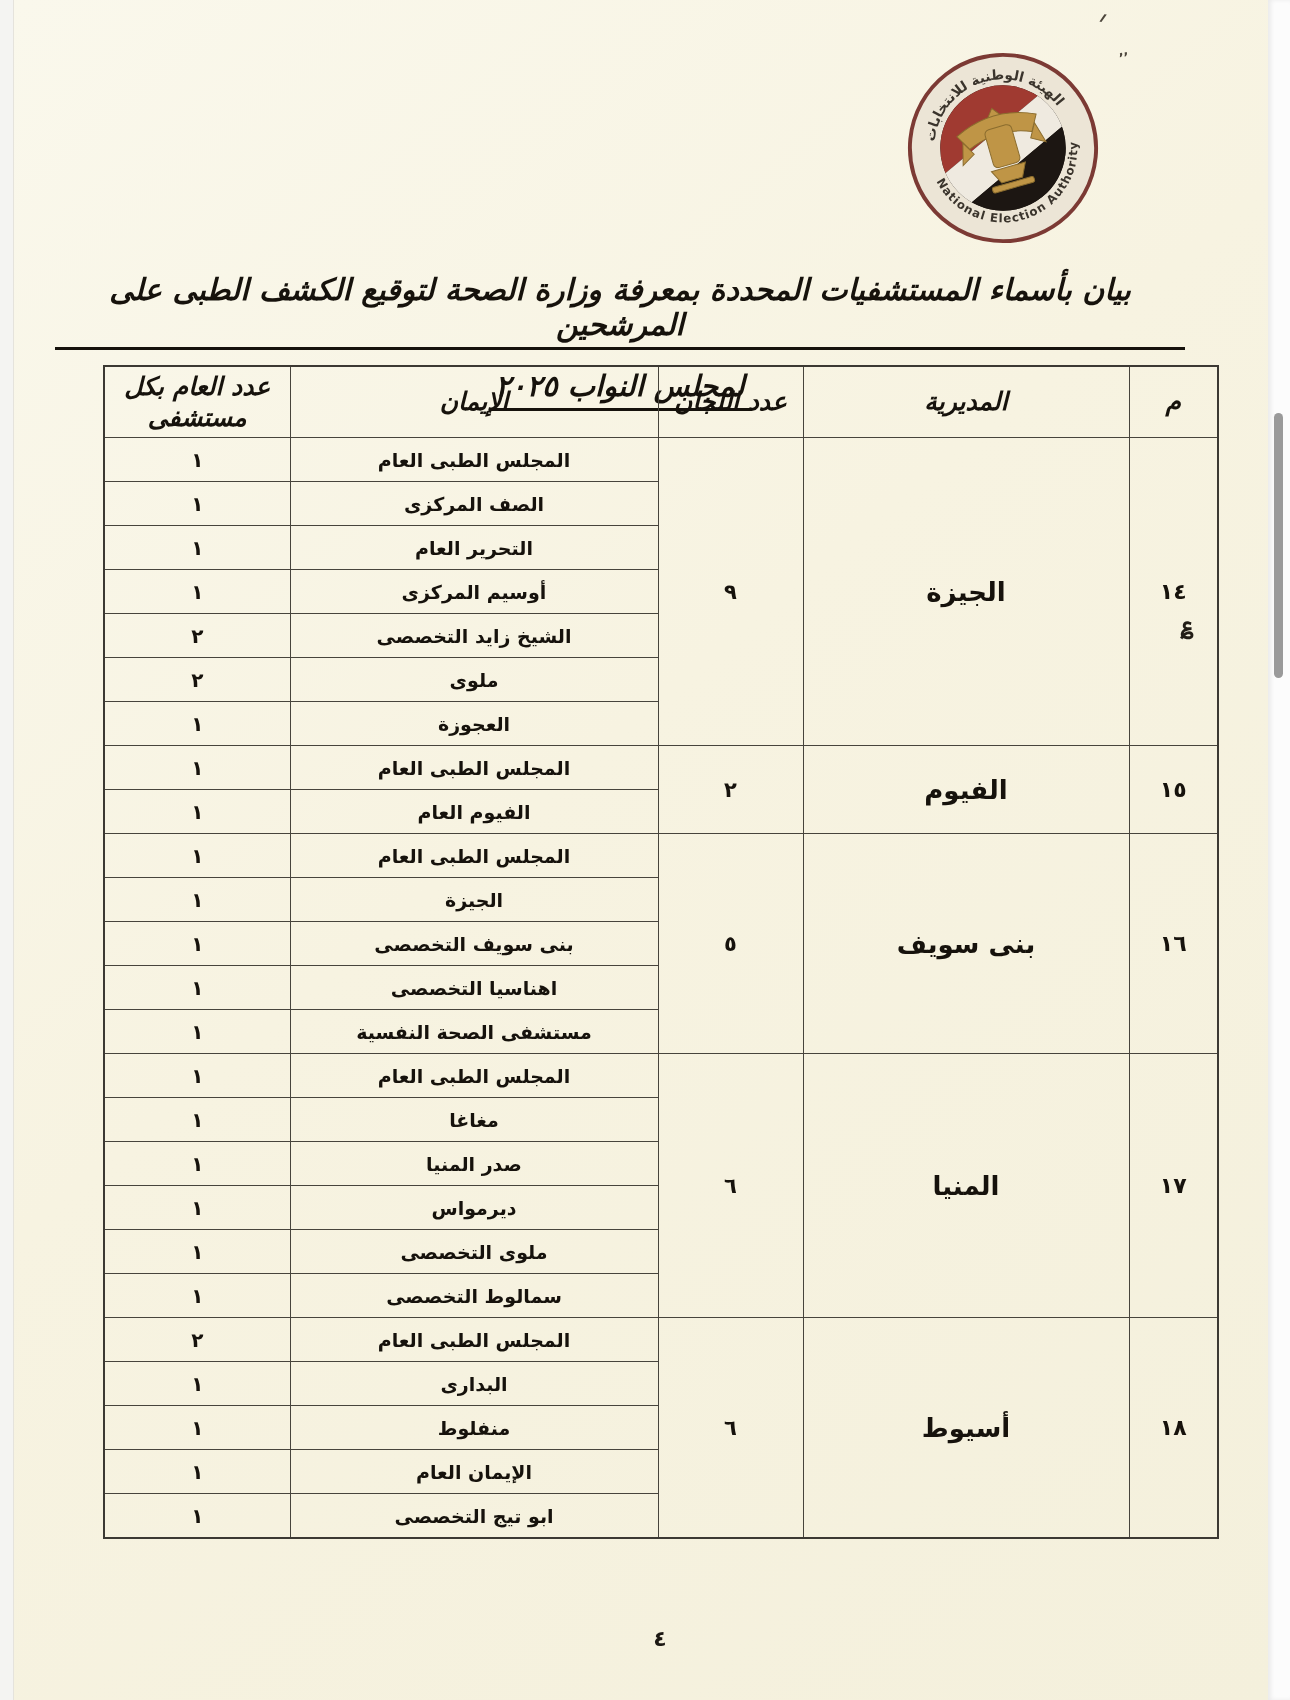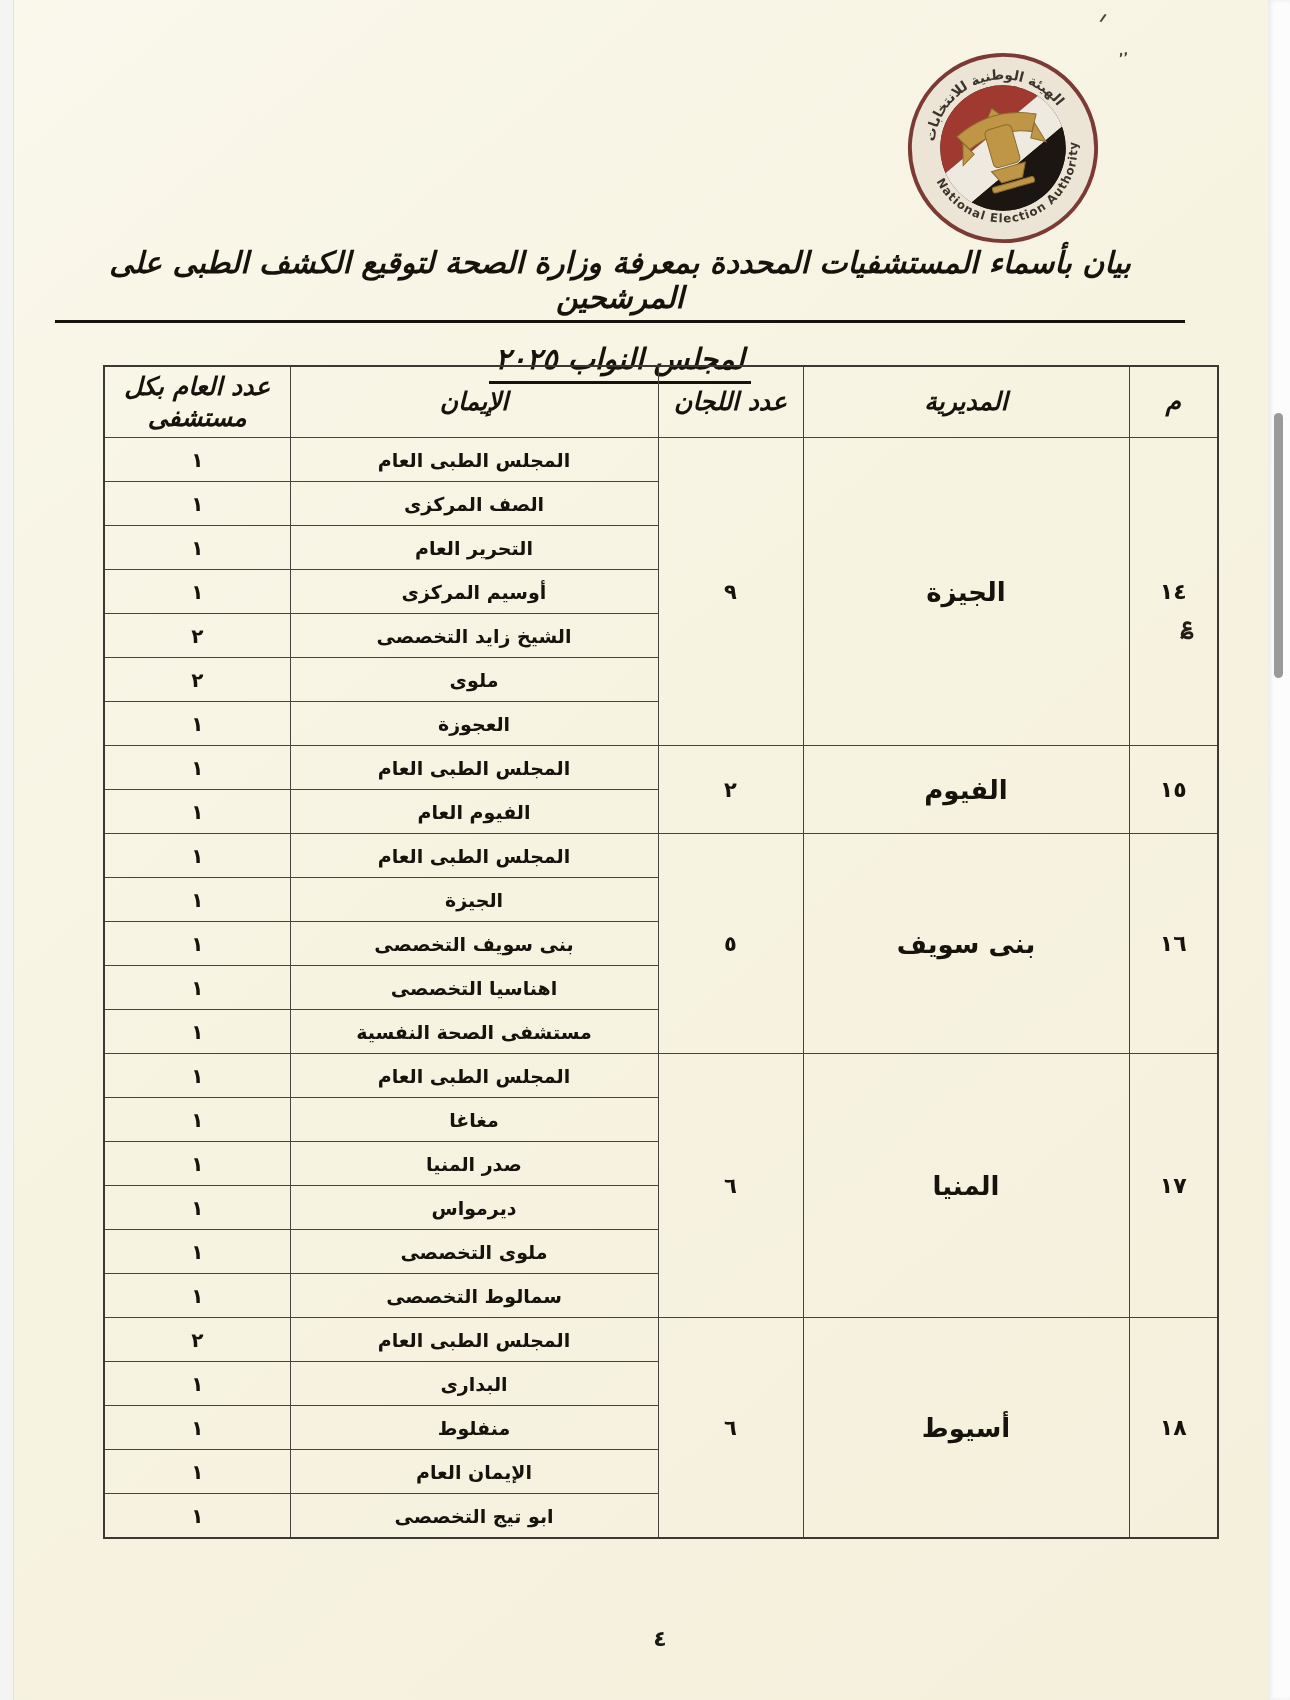--- a/index.html
+++ b/index.html
@@ -26,21 +26,21 @@
   .logo-wrap { position:absolute; left:905px; top:50px; width:196px; height:196px; }
 
   .title-block {
     position:absolute; left:55px; top:246px; width:1130px;
     text-align:center; color:#16120c; direction:rtl; line-height:1.15;
   }
   .title-line {
     display:inline-block; font-weight:bold; font-style:italic;
     border-bottom:3px solid #16120c; padding:0 6px 5px 6px;
   }
-  .title-line1 { font-size:30px; }
+  .title-line1 { font-size:30px;margin-top:27px; }
   .title-line2 { font-size:29px; margin-top:20px; }
 
   table.hospitals {
     position:absolute; left:103px; top:365px; width:1114px;
     border-collapse:collapse; direction:rtl; table-layout:fixed;
     border:2.5px solid #3c3933; color:#16120c;
   }
   .hospitals th, .hospitals td {
     border:1.6px solid #47443c; text-align:center; vertical-align:middle;
     padding:0 4px; overflow:hidden;

